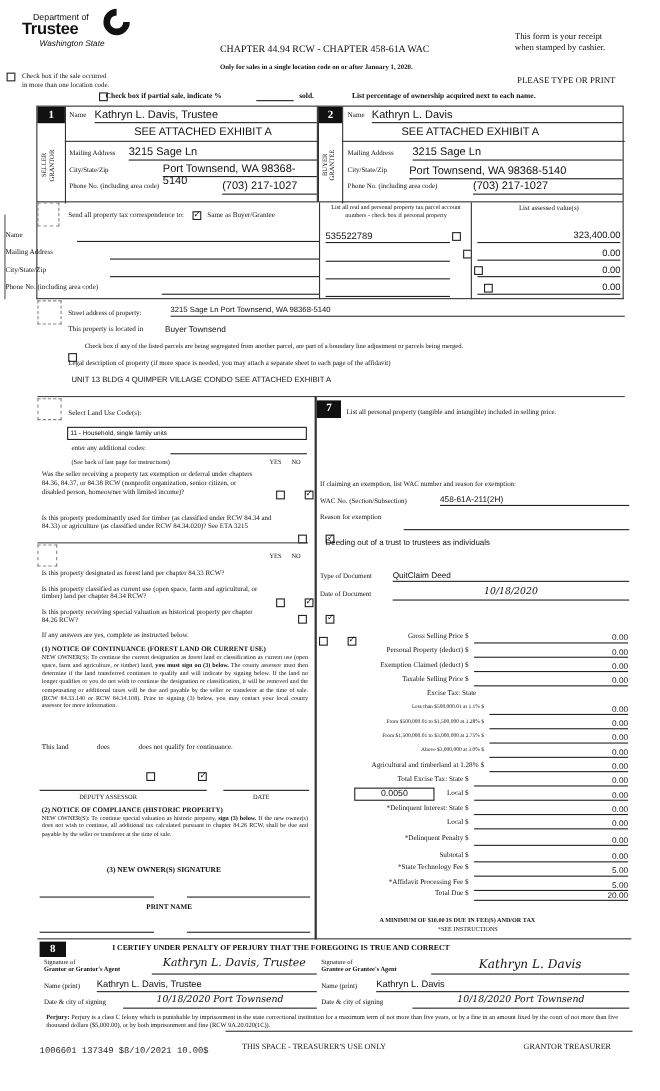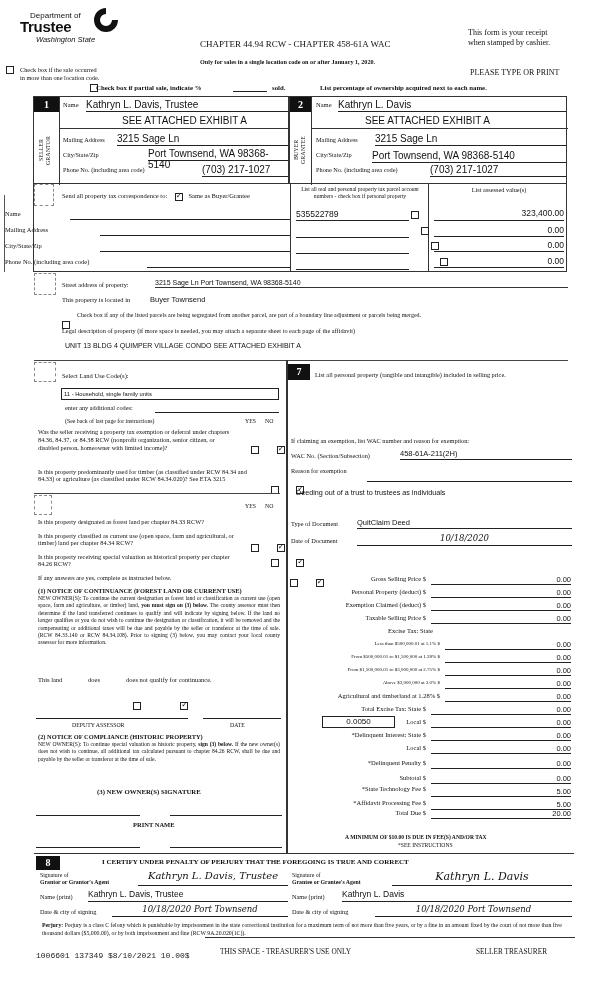--- a/index.html
+++ b/index.html
@@ -341,14 +341,14 @@
   <div class="abs serif" style="left:42px;top:922px;width:530px;font-size:5.8px;line-height:7.5px;height:14px;overflow:hidden;">
     <b>Perjury:</b>
     <span>Perjury is a class C felony which is punishable by imprisonment in the state correctional institution for a maximum term of not more than five years, or by a fine in an amount fixed by the court of not more than five thousand dollars ($5,000.00), or by both imprisonment and fine (RCW 9A.20.020(1C)).</span>
   </div>
 </div>
 
 <div>
   <div class="abs" style="left:205px;top:937px;width:370px;height:1px;background:#333;"></div>
   <div class="abs mono" style="left:36px;top:951px;font-size:8px;color:#222;">1006601 137349 $8/10/2021 10.00$</div>
   <div class="abs serif" style="left:220px;top:947px;font-size:7.3px;">THIS SPACE - TREASURER'S USE ONLY</div>
-  <div class="abs serif" style="left:476px;top:947px;font-size:7.3px;">SELLER TREASURER</div>
+  <div class="abs serif" style="left:476px;top:947px;font-size:7.3px;">GRANTOR TREASURER</div>
 </div>
 
 </body></html>

